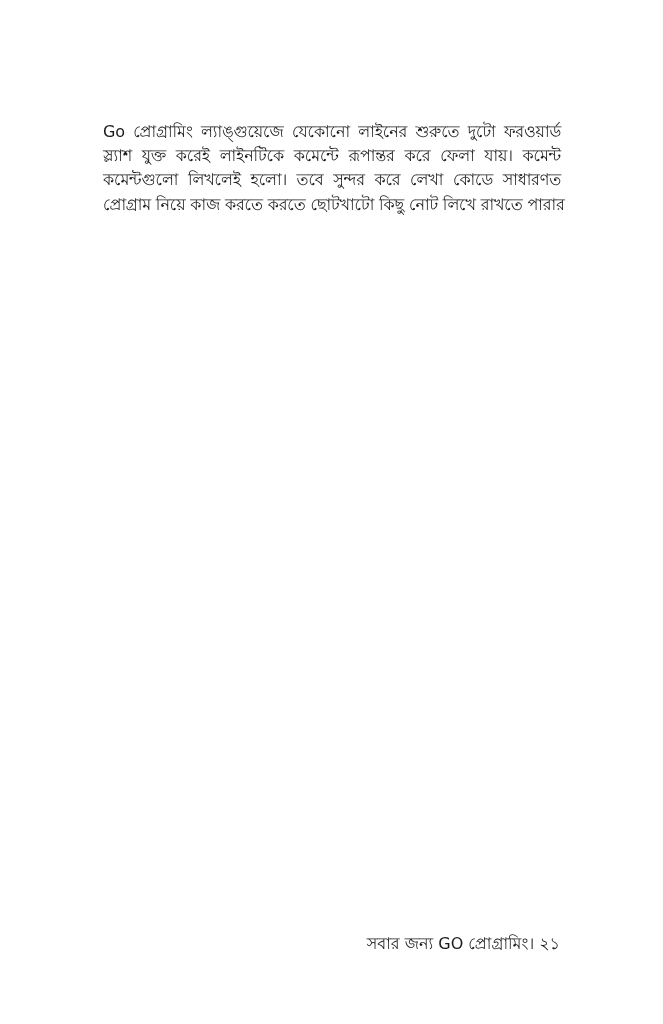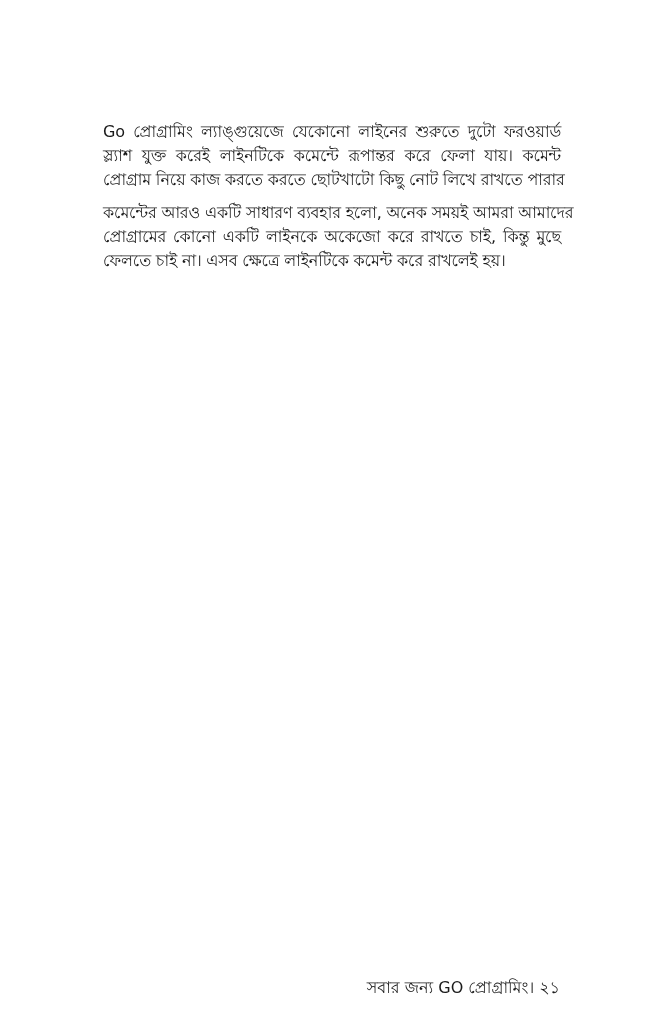--- a/index.html
+++ b/index.html
@@ -44,45 +44,41 @@
       font-size: 16px;
       line-height: 24.2px;
       letter-spacing: -0.2px;
     }
     .line.last {
       text-align-last: left;
     }
     .footer {
       position: absolute;
       right: 103px;
-      top: 976px;
+      top: 932px;
       font-size: 16px;
       line-height: 24px;
       color: #1a1a1a;
       white-space: nowrap;
     }
   </style>
 </head>
 <body>
 
 <div class="page">
 
   <div class="body-text">
 
     <div class="para p1">
       <span class="line">Go প্রোগ্রামিং ল্যাঙ্গুয়েজে যেকোনো লাইনের শুরুতে দুটো ফরওয়ার্ড</span>
       <span class="line">স্ল্যাশ যুক্ত করেই লাইনটিকে কমেন্টে রূপান্তর করে ফেলা যায়। কমেন্ট</span>
+      <span class="line">কমেন্টগুলো লিখলেই হলো। তবে সুন্দর করে লেখা কোডে সাধারণত</span>
       <span class="line">প্রোগ্রাম নিয়ে কাজ করতে করতে ছোটখাটো কিছু নোট লিখে রাখতে পারার</span>
     </div>
 
-    <div class="para p2">
-      <span class="line">কমেন্টের আরও একটি সাধারণ ব্যবহার হলো, অনেক সময়ই আমরা আমাদের</span>
-      <span class="line">প্রোগ্রামের কোনো একটি লাইনকে অকেজো করে রাখতে চাই, কিন্তু মুছে</span>
-      <span class="line last">ফেলতে চাই না। এসব ক্ষেত্রে লাইনটিকে কমেন্ট করে রাখলেই হয়।</span>
-    </div>
 
   </div>
 
   <div class="footer">
     <span>সবার জন্য GO প্রোগ্রামিং</span><span>।</span>
     <span>২১</span>
   </div>
 
 </div>
 

